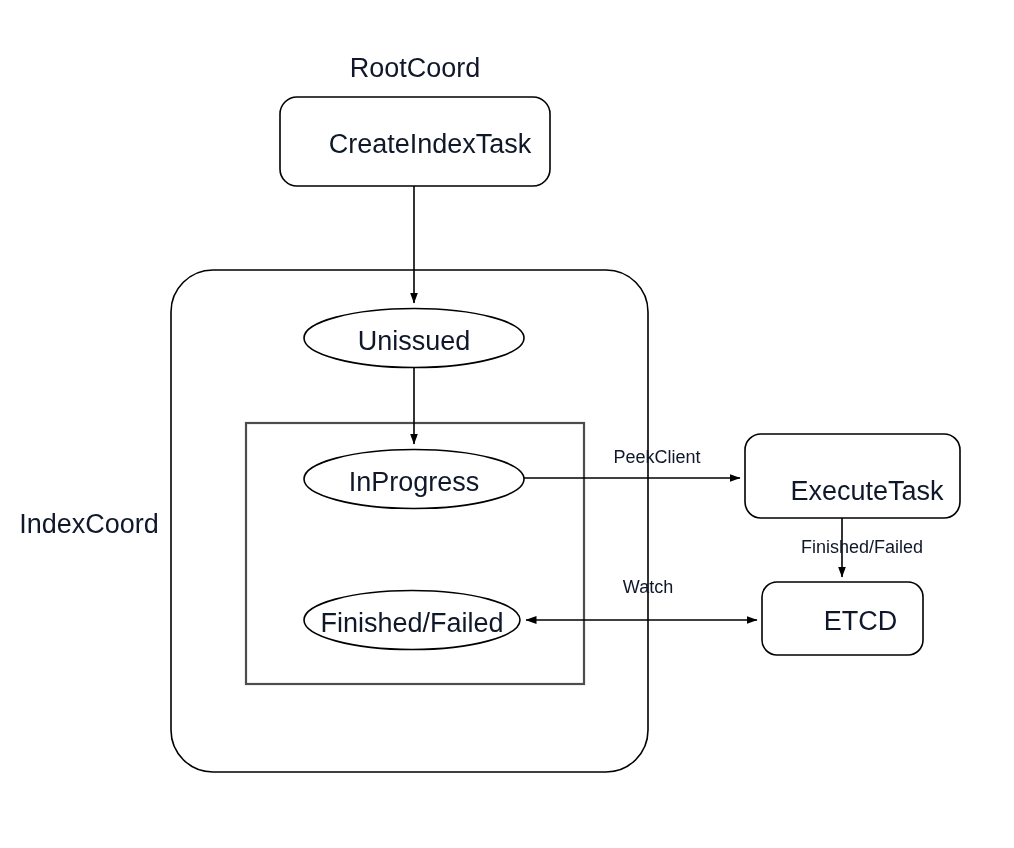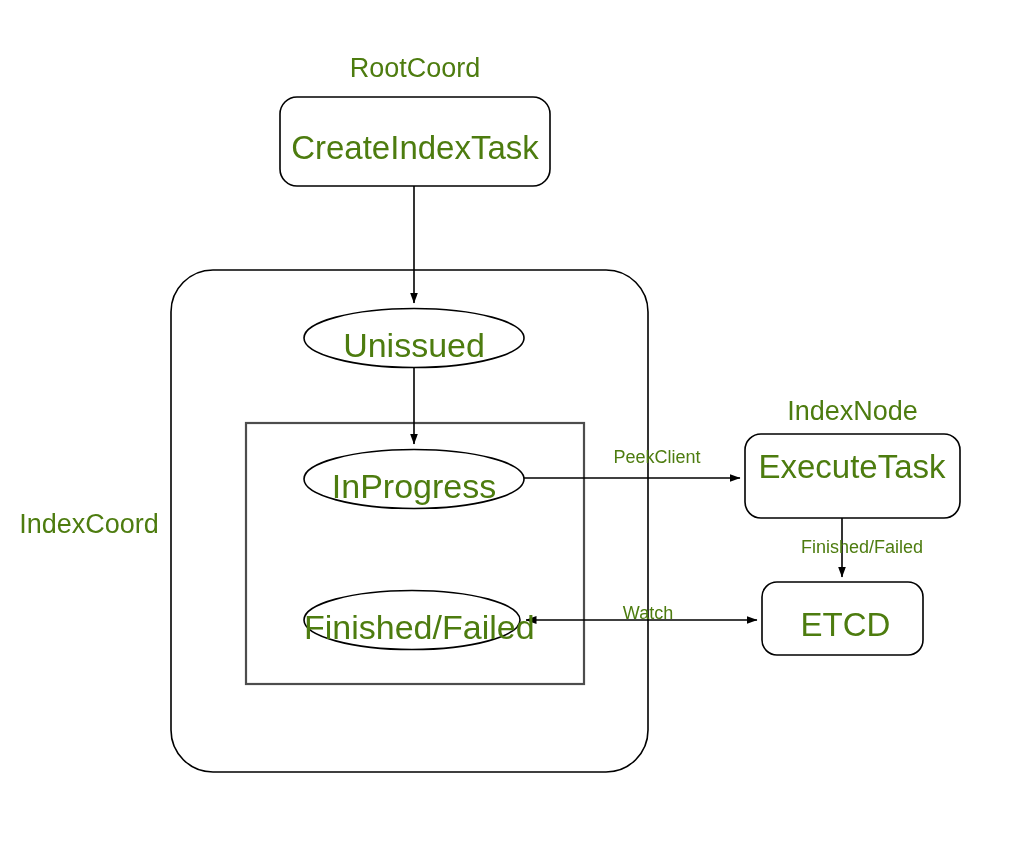--- a/index.html
+++ b/index.html
@@ -21,27 +21,27 @@
   #diagram-svg {
     position: absolute;
     left: 0;
     top: 0;
     width: 1014px;
     height: 848px;
   }
   .node-text, .free-label {
     position: absolute;
     font-family: "Liberation Sans", sans-serif;
-    color: #4d7c0f;
+    color: #0f172a;
     white-space: nowrap;
     text-align: center;
     line-height: 1;
   }
-  .box-label   { font-size: 33px; }
-  .ellipse-label { font-size: 34px; }
+  .box-label   { font-size: 27px; margin-left: 15px; }
+  .ellipse-label { font-size: 27px; }
   .group-title { font-size: 27px; }
   .edge-label  { font-size: 18px; }
 </style>
 </head>
 <body>
 
 <div id="diagram-root">
 
   <svg id="diagram-svg" viewBox="0 0 1014 848">
     <defs>
@@ -86,25 +86,24 @@
 
   <div class="free-label group-title" style="left:8px; top:511px; width:162px; text-align:center;">IndexCoord</div>
 
   <div class="node-text ellipse-label" style="left:304px; top:328px; width:220px;">Unissued</div>
 
   <div class="node-text ellipse-label" style="left:304px; top:469px; width:220px;">InProgress</div>
 
   <div class="node-text ellipse-label" style="left:304px; top:610px; width:216px;">Finished/Failed</div>
 
 
-  <div class="free-label group-title" style="left:745px; top:398px; width:215px;">IndexNode</div>
 
-  <div class="node-text box-label" style="left:745px; top:450px; width:214px;">ExecuteTask</div>
+  <div class="node-text box-label" style="left:745px; top:478px; width:214px;">ExecuteTask</div>
 
   <div class="node-text box-label" style="left:762px; top:608px; width:145px;padding-left:11px;">ETCD</div>
 
   <div class="free-label edge-label" style="left:583px; top:448px; width:148px;">PeekClient</div>
 
   <div class="free-label edge-label" style="left:757px; top:538px; width:210px;">Finished/Failed</div>
 
-  <div class="free-label edge-label" style="left:604px; top:604px; width:88px;">Watch</div>
+  <div class="free-label edge-label" style="left:604px; top:578px; width:88px;">Watch</div>
 
 </div>
 
 </body></html>

